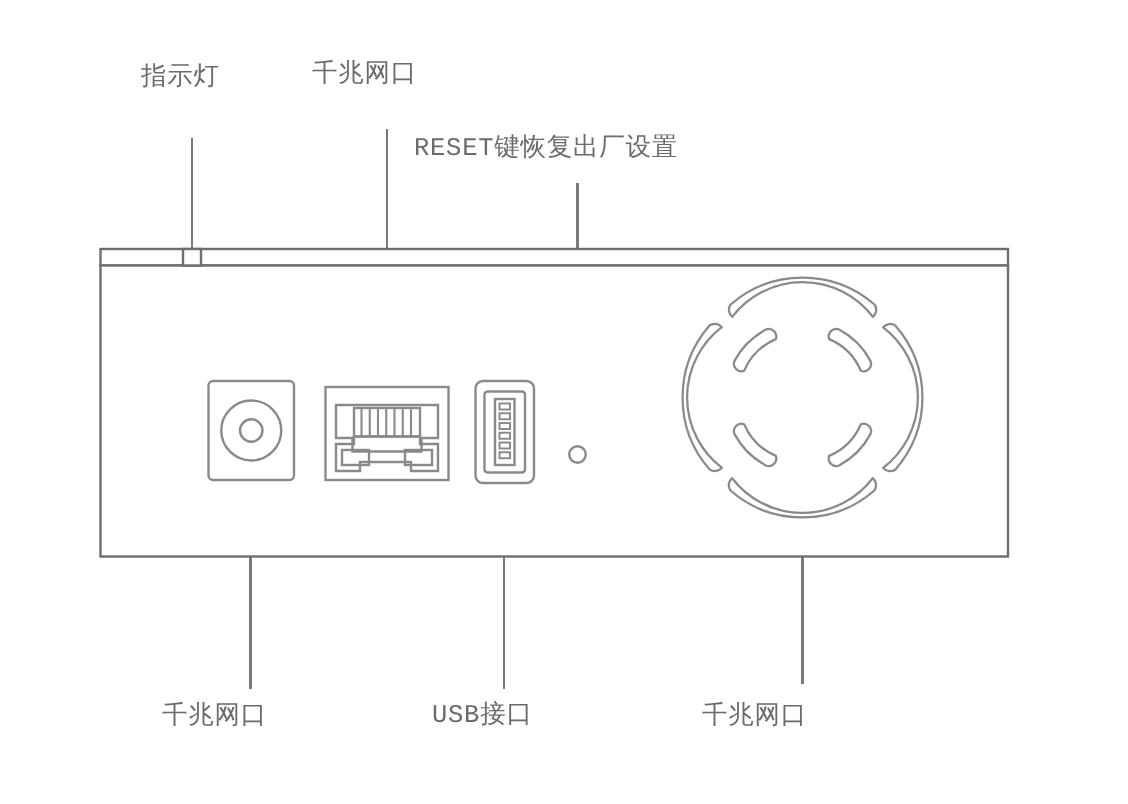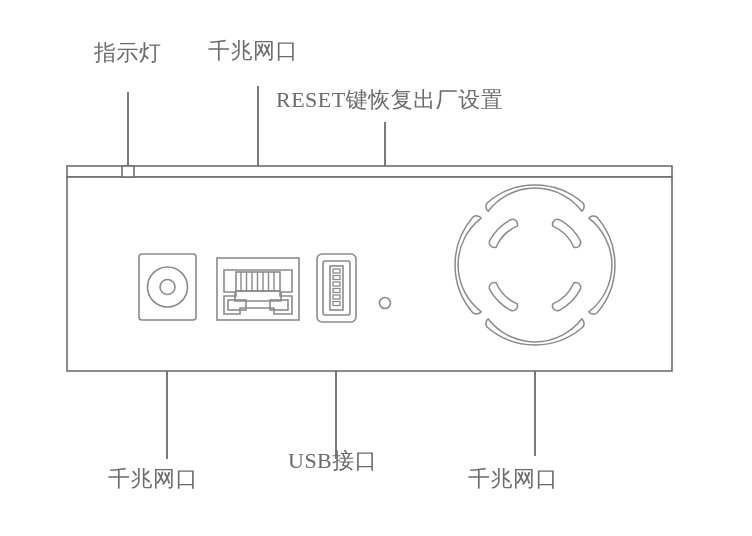--- a/index.html
+++ b/index.html
@@ -22,31 +22,31 @@
     position: absolute;
     left: 0;
     top: 0;
     width: 752px;
     height: 536px;
     display: block;
   }
   .callout-label {
     position: absolute;
     color: #6b6b6b;
-    font-size: 22px;
+    font-size: 17px;
     line-height: 26px;
     white-space: nowrap;
-    font-family: Liberation Serif, serif;
+    font-family: Liberation Mono, monospace;
     letter-spacing: 0.5px;
   }
   #label-indicator   { left: 94px;  top: 40px;  }
   #label-ethernet    { left: 208px; top: 38px; text-align: center;  }
   #label-reset       { left: 276px; top: 87px;  }
   #label-power       { left: 108px; top: 466px; }
-  #label-usb         { left: 288px; top: 448px; }
+  #label-usb         { left: 288px; top: 465px; }
   #label-vent        { left: 468px; top: 466px; }
 </style>
 </head>
 <body>
 
 <div id="diagram-root">
 
   <svg id="panel-svg" viewBox="0 0 752 536" xmlns="http://www.w3.org/2000/svg">
 
     <g stroke="#7a7a7a" stroke-width="1.6" fill="none" shape-rendering="crispEdges">

